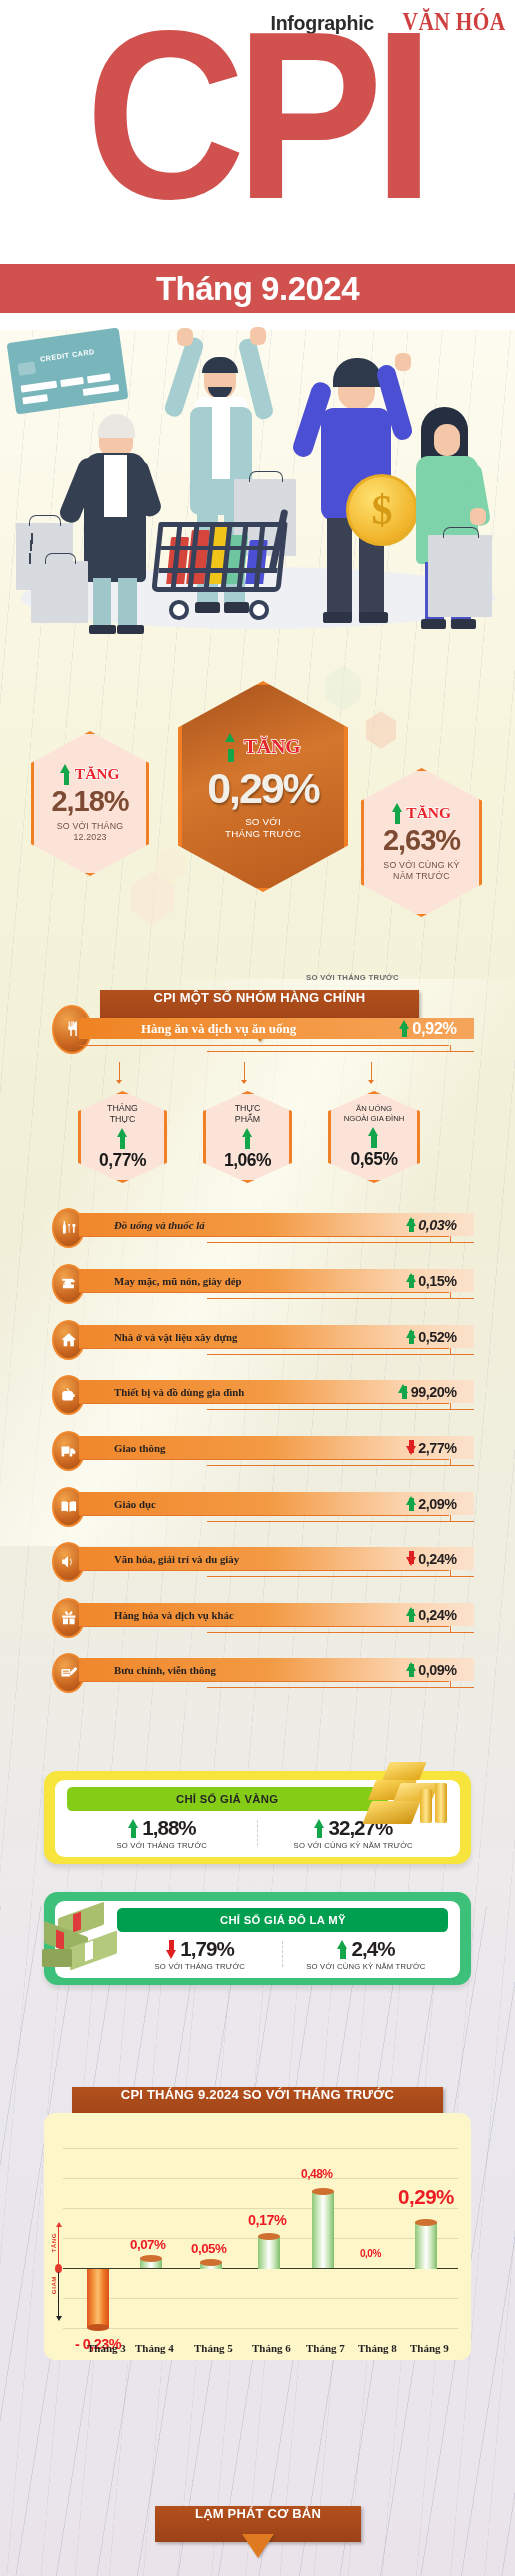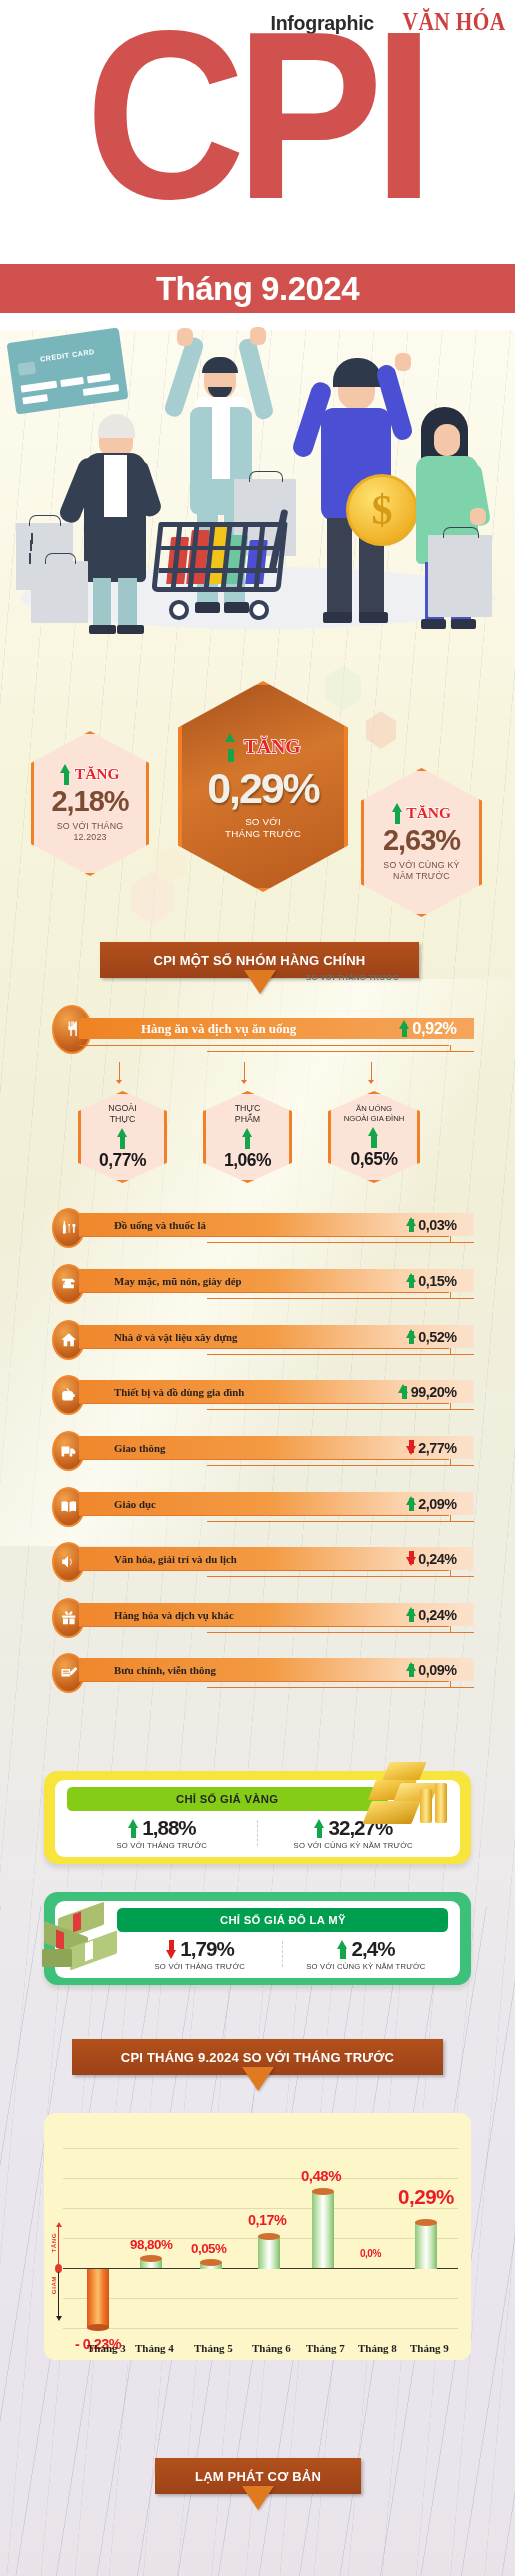--- a/index.html
+++ b/index.html
@@ -71,21 +71,21 @@
   .ar.down{width:11.3px;height:20.6px;}
   .ar.down:before{content:"";position:absolute;left:3.1px;top:0;width:5.2px;height:12.4px;background:currentColor;}
   .ar.down:after{content:"";position:absolute;left:0;bottom:0;border-left:5.7px solid transparent;border-right:5.7px solid transparent;border-top:9.3px solid currentColor;}
   .tang-lbl{font-family:"Liberation Serif",serif;font-weight:bold;font-size:15.5px;color:#e8242a;
     -webkit-text-stroke:1.5px #fff;paint-order:stroke fill;letter-spacing:0;}
   .bigpct{font-family:"Liberation Sans",sans-serif;font-weight:bold;font-size:29px;color:#7d4b33;letter-spacing:-1px;}
   .subtxt{font-size:8.8px;color:#6c5245;line-height:1.25;letter-spacing:0.2px;margin-top:3.1px;}
 
   
   .banner{position:absolute;height:36px;background:linear-gradient(180deg,#b3501c,#9c4218);
-    display:flex;align-items:center;justify-content:center;box-shadow:1.5px 2.1px 3.1px rgba(0,0,0,.25);}
+    display:flex;align-items:flex-start;justify-content:center;box-shadow:1.5px 2.1px 3.1px rgba(0,0,0,.25);margin-top:48px;}
   .banner span{color:#fff;font-family:"Liberation Sans",sans-serif;font-weight:bold;font-size:13px;letter-spacing:0.2px;}
   .banner .nib{position:absolute;left:50%;transform:translateX(-50%);top:28px;width:0;height:0;
     border-left:16.5px solid transparent;border-right:16.5px solid transparent;border-top:24px solid #e07a21;
     filter:drop-shadow(1px 1.5px 1px rgba(0,0,0,.25));}
 
   
   .catrow{position:absolute;left:52px;width:422px;height:23px;}
   .catrow .pill{position:absolute;left:27px;right:0;top:0;height:23px;
     background:linear-gradient(90deg,#f0872c 0%,#f39a43 48%,#fbd3ad 82%,#fbe2cc 100%);
     display:flex;align-items:center;}
@@ -332,21 +332,21 @@
   <div class="ul2" style="top:33px"></div>
   <div class="ul-step" style="top:27px"></div>
 </div>
 
 <div class="minarrow" style="left:119px;top:1062px;"></div>
 <div class="minarrow" style="left:244px;top:1062px;"></div>
 <div class="minarrow" style="left:371px;top:1062px;"></div>
 
 <div class="hexcard" style="left:78px;top:1091px;width:89px;height:92px;border-width:3.1px;">
   <div style="font-size:8.8px;color:#2b2b2b;line-height:1.2;">
-    <div>NGOÀI</div>
+    <div>THÁNG</div>
     <div>THỰC</div>
   </div>
   <span class="ar up" style="color:#13a54a;margin:4.1px 0 1px;"></span>
   <div style="font-family:'Liberation Sans',sans-serif;font-weight:bold;font-size:17.5px;color:#1b1b1b;letter-spacing:-0.5px;">0,77%</div>
 </div>
 <div class="hexcard" style="left:203px;top:1091px;width:89px;height:92px;border-width:3.1px;">
   <div style="font-size:8.8px;color:#2b2b2b;line-height:1.2;">
     <div>THỰC</div>
     <div>PHẨM</div>
   </div>
@@ -355,21 +355,21 @@
 </div>
 <div class="hexcard" style="left:328px;top:1091px;width:92px;height:92px;border-width:3.1px;">
   <div style="font-size:7.7px;color:#2b2b2b;line-height:1.2;">
     <div>ĂN UỐNG</div>
     <div>NGOÀI GIA ĐÌNH</div>
   </div>
   <span class="ar up" style="color:#13a54a;margin:4.1px 0 1px;"></span>
   <div style="font-family:'Liberation Sans',sans-serif;font-weight:bold;font-size:17.5px;color:#1b1b1b;letter-spacing:-0.5px;">0,65%</div>
 </div>
 
-<div class="catrow" style="top:1213px;">
+<div class="catrow" style="top:1213px;font-style:italic;">
   <div class="catico">
     <svg viewBox="0 0 24 24">
         <path d="M5 3h2v4l1 2v11H4V9l1-2V3zm6 4h3l-1 3v9h-1v-9l-1-3zm6 0h4v3l-1 1v8h-2v-8l-1-1V7z"></path>
       </svg>
   </div>
   <div class="pill">
     <span class="nm">Đồ uống và thuốc lá</span>
     <span class="vl">
       <i class="ar up" style="color:#13a54a;width:8.2px;height:14.4px"></i>
       <b>0,03%</b>
@@ -470,21 +470,21 @@
   <div class="ul-step"></div>
 </div>
 
 <div class="catrow" style="top:1547px;">
   <div class="catico">
     <svg viewBox="0 0 24 24">
         <path d="M11 4 6 9H3v6h3l5 5V4zm3 3a7 7 0 0 1 0 10v-2a5 5 0 0 0 0-6V7z"></path>
       </svg>
   </div>
   <div class="pill">
-    <span class="nm">Văn hóa, giải trí và du lịch</span>
+    <span class="nm">Văn hóa, giải trí và du giày</span>
     <span class="vl">
       <i class="ar down" style="color:#e02020;width:8.2px;height:14.4px"></i>
       <b>0,24%</b>
     </span>
   </div>
   <div class="ul1"></div>
   <div class="ul2"></div>
   <div class="ul-step"></div>
 </div>
 
@@ -621,42 +621,42 @@
     <div class="body" style="top:0;bottom:3.6px"></div>
       <div class="cap" style="bottom:0"></div>
   </div>
   <div class="bval" style="left:31px;top:223px;font-size:14.4px;">- 0,23%</div>
   <div class="xlbl" style="left:43px;top:229px;">Tháng 3</div>
 
   <div class="bar" style="left:96px;top:142px;height:13.4px;">
     <div class="body" style="top:3.1px;bottom:0"></div>
       <div class="cap" style="top:0"></div>
   </div>
-  <div class="bval" style="left:86px;top:124px;font-size:13.4px;">98,80%</div>
+  <div class="bval" style="left:86px;top:124px;font-size:13.4px;">0,07%</div>
   <div class="xlbl" style="left:91px;top:229px;">Tháng 4</div>
 
   <div class="bar" style="left:156px;top:146px;height:9.8px;">
     <div class="body" style="top:3.1px;bottom:0"></div>
       <div class="cap" style="top:0"></div>
   </div>
   <div class="bval" style="left:147px;top:128px;font-size:13.4px;">0,05%</div>
   <div class="xlbl" style="left:150px;top:229px;">Tháng 5</div>
 
   <div class="bar" style="left:214px;top:120px;height:36px;">
     <div class="body" style="top:3.1px;bottom:0"></div>
       <div class="cap" style="top:0"></div>
   </div>
   <div class="bval" style="left:204px;top:99px;font-size:14.4px;">0,17%</div>
   <div class="xlbl" style="left:208px;top:229px;">Tháng 6</div>
 
   <div class="bar" style="left:268px;top:75px;height:80px;">
     <div class="body" style="top:3.1px;bottom:0"></div>
       <div class="cap" style="top:0"></div>
   </div>
-  <div class="bval" style="left:257px;top:54px;font-size:15px;">0,48%</div>
+  <div class="bval" style="left:257px;top:54px;font-size:12px;">0,48%</div>
   <div class="xlbl" style="left:262px;top:229px;">Tháng 7</div>
 
   <div class="bval" style="left:316px;top:135px;font-size:10px;">0,0%</div>
   <div class="xlbl" style="left:314px;top:229px;">Tháng 8</div>
 
   <div class="bar" style="left:371px;top:106px;height:50px;">
     <div class="body" style="top:3.1px;bottom:0"></div>
       <div class="cap" style="top:0"></div>
   </div>
   <div class="bval" style="left:354px;top:72px;font-size:20.6px;">0,29%</div>

